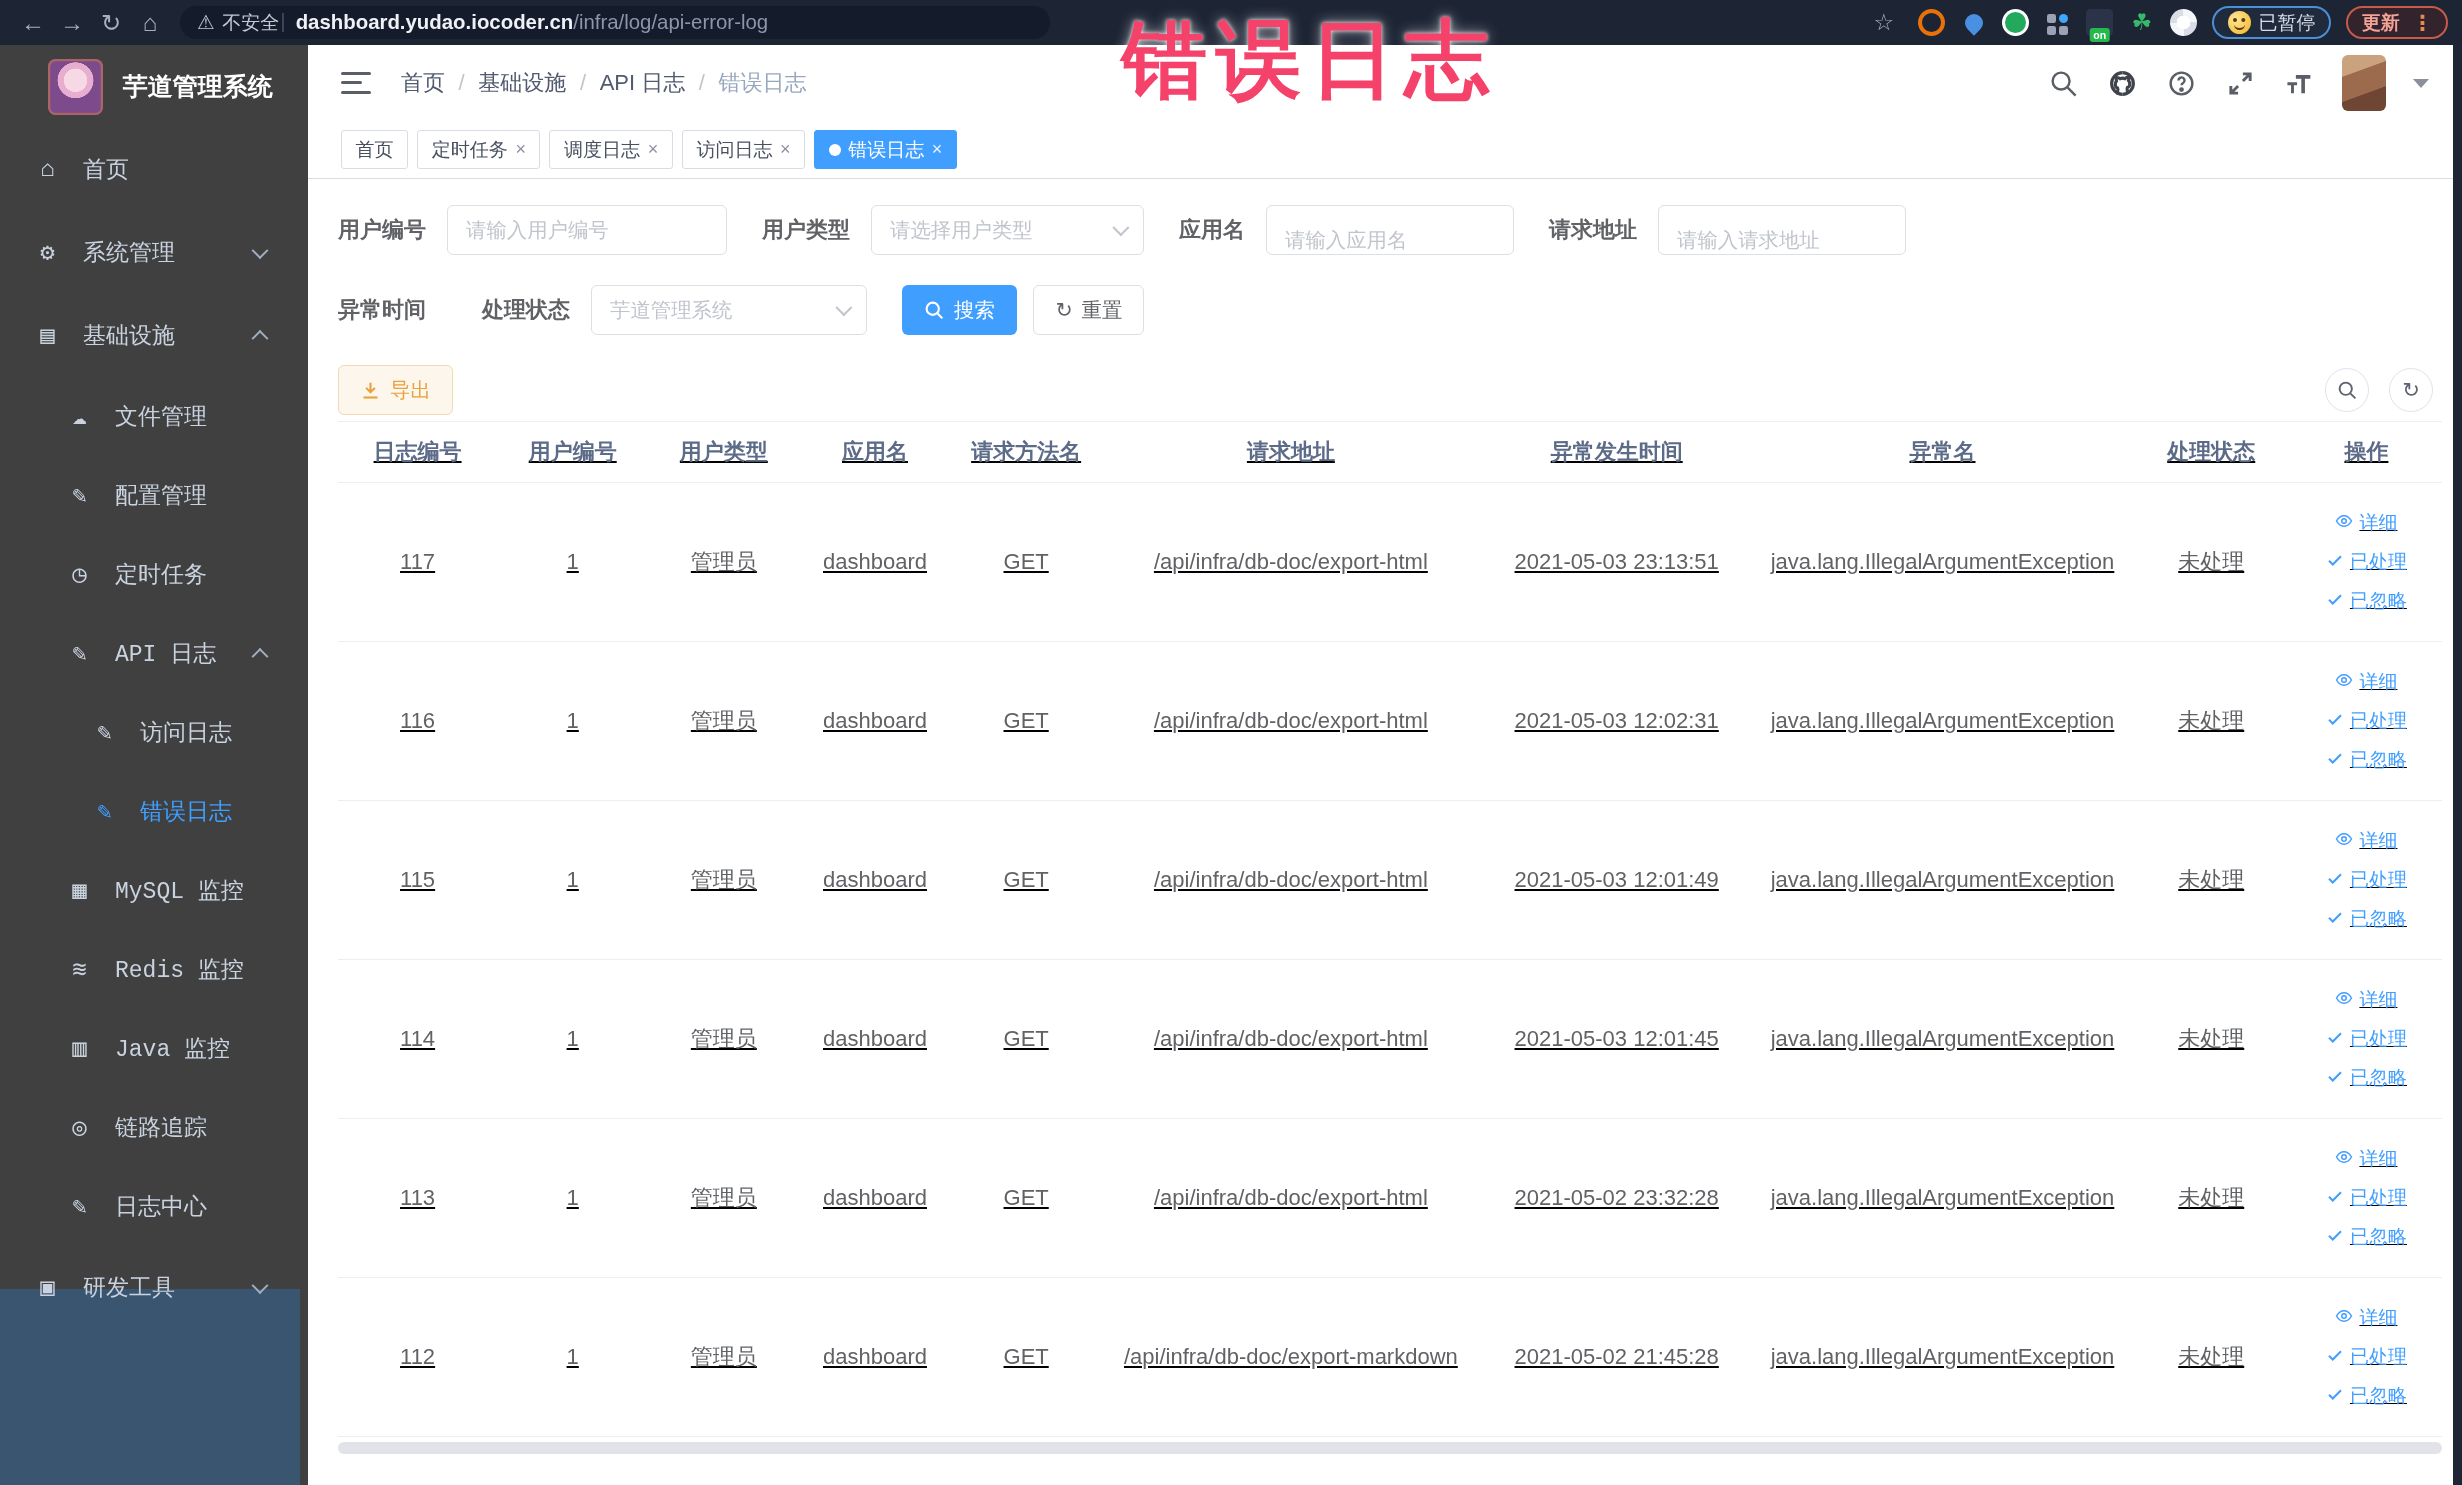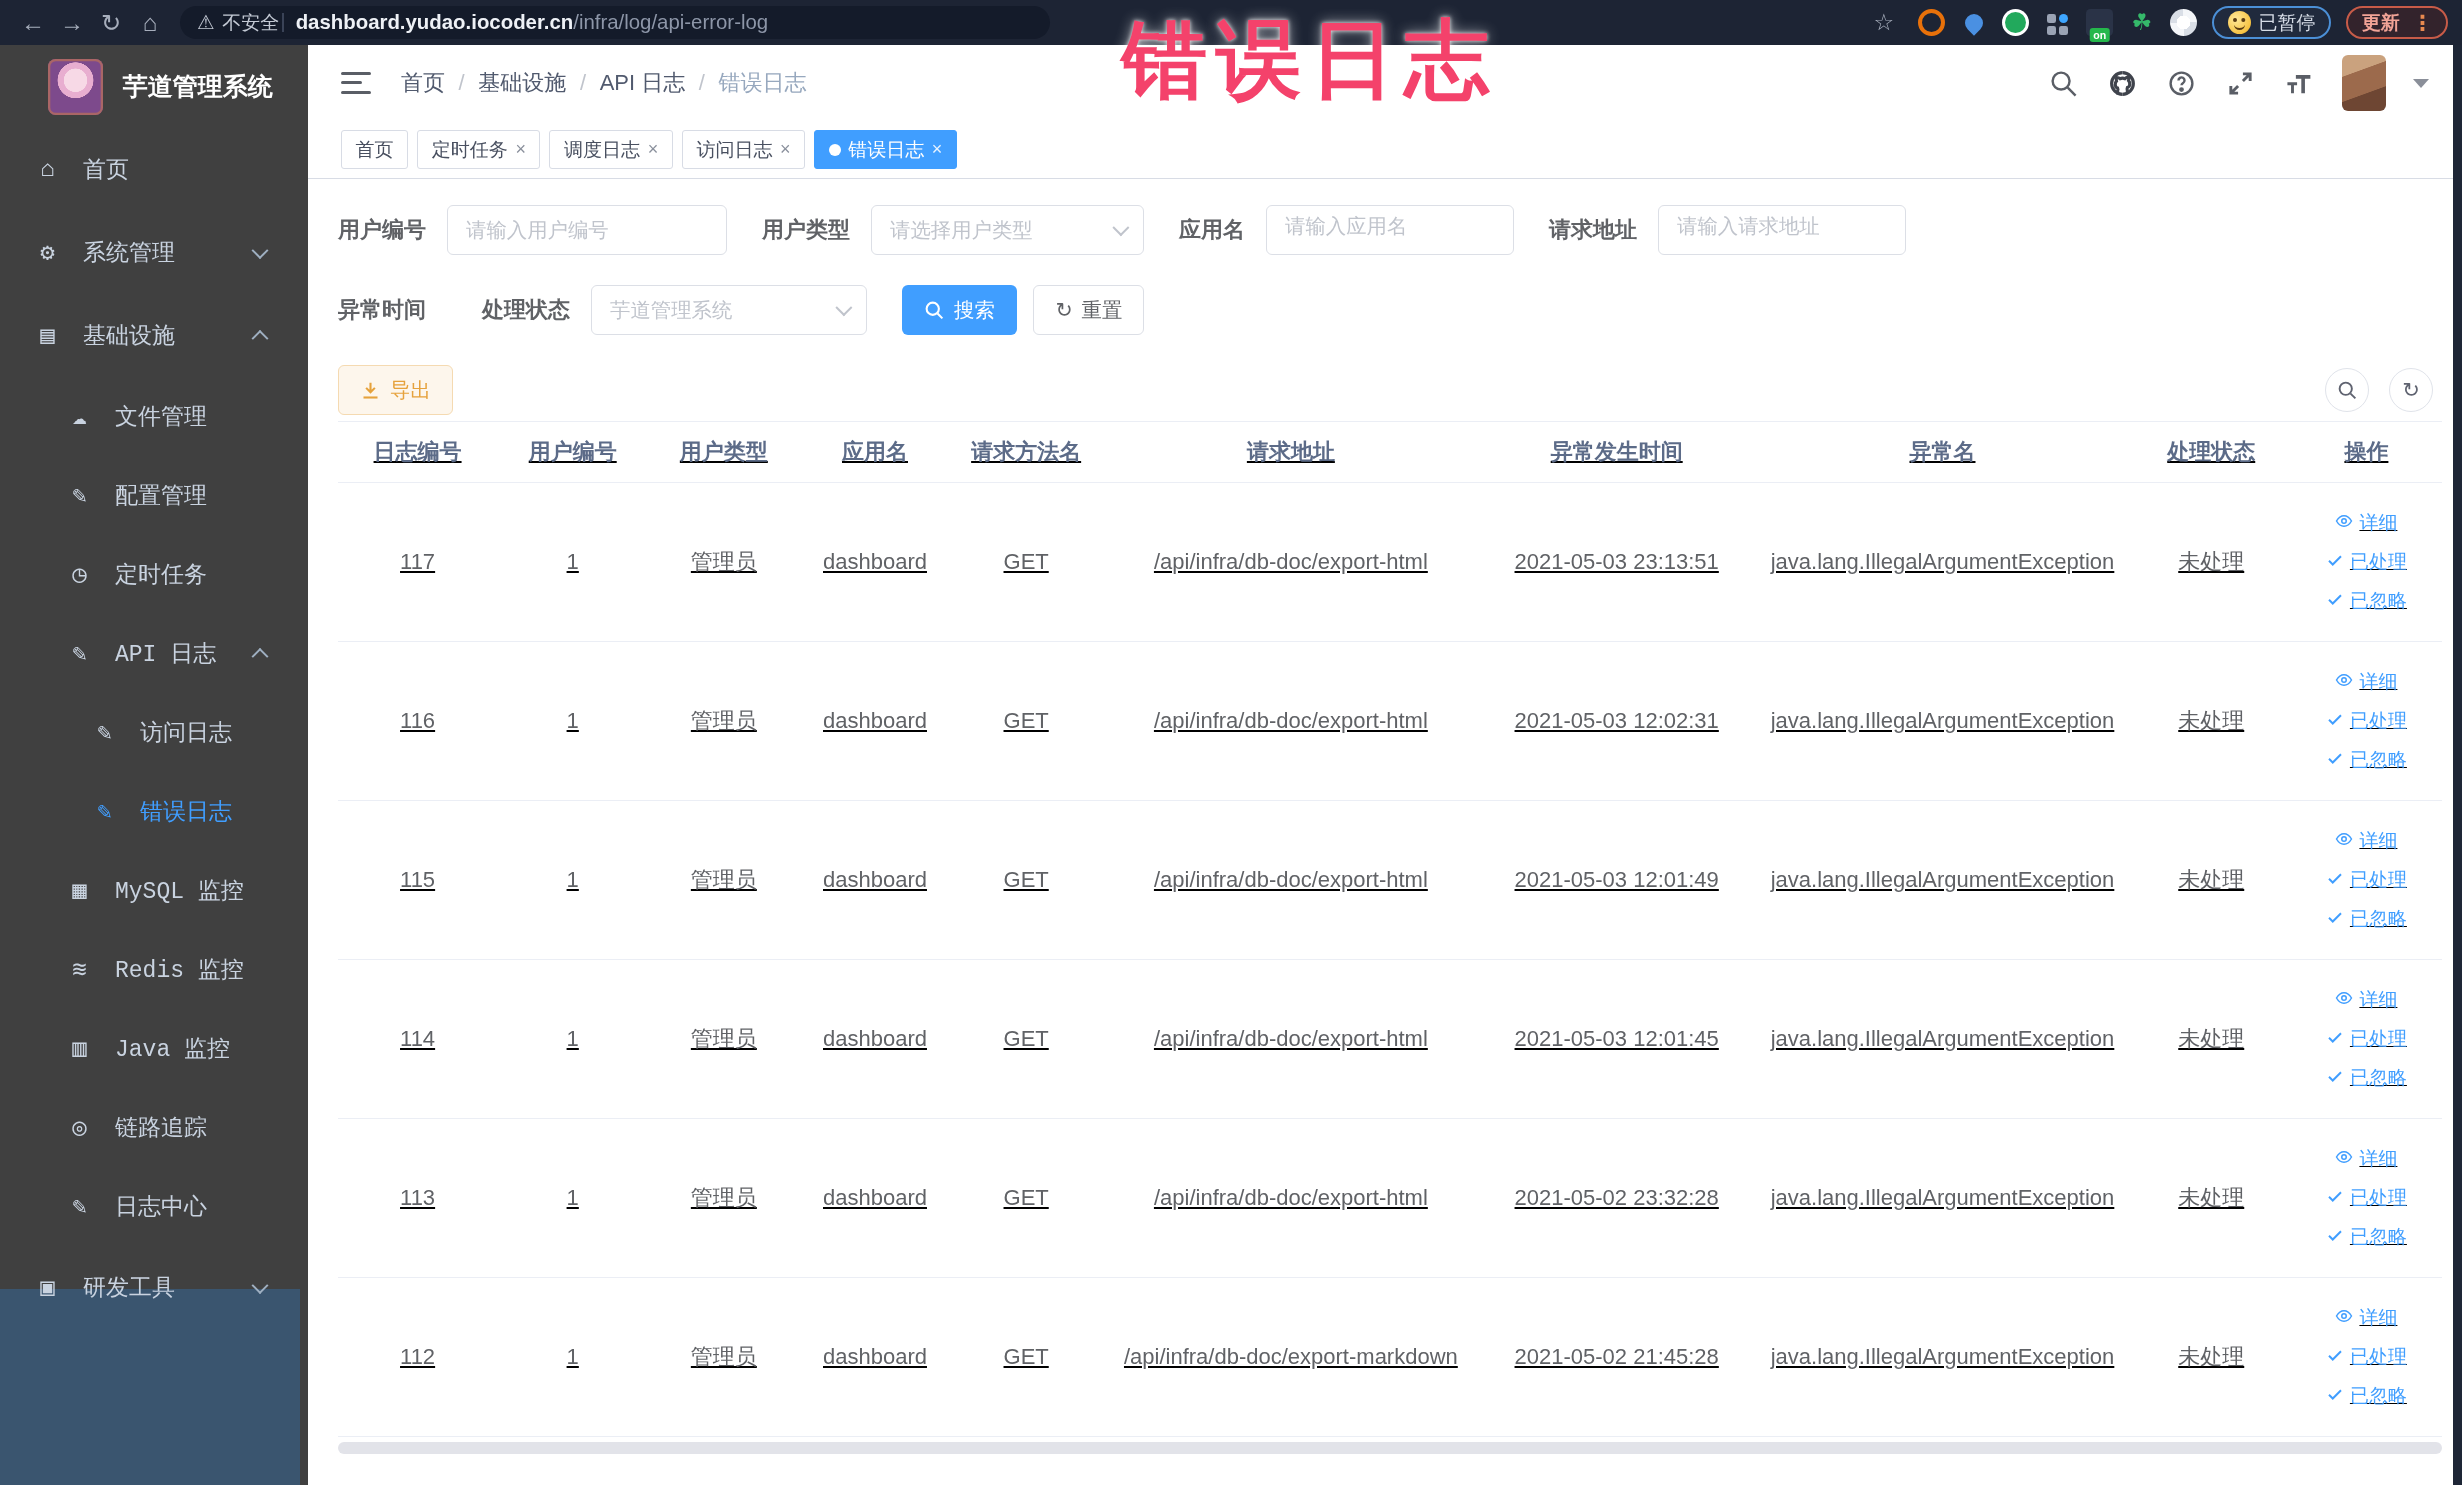--- a/index.html
+++ b/index.html
@@ -104,21 +104,21 @@
   .tag.active { background:#409eff; border-color:#409eff; color:#fff; }
   .tag.active .dot { display:block; }
   .tag.active .x { color:#eaf4ff; }
 
   .content { flex:1; padding:26px 29px 0 30px; position:relative; }
 
   
   .frow { display:flex; align-items:center; margin-bottom:30px; }
   .flabel { font-size:22px; color:#606266; font-weight:700; margin-right:21px; white-space:nowrap; }
   .finput { height:50px; border:1.5px solid #dcdfe6; border-radius:6px; background:#fff;
-    display:flex; align-items:center; padding:14px 18px; color:#c0c4cc; font-size:20.4px; position:relative; }
+    display:flex; align-items:center; padding:0 18px; color:#c0c4cc; font-size:20.4px; position:relative; }
   .finput .ph { white-space:nowrap; overflow:hidden; }
   .finput.select::after { content:""; position:absolute; right:16.7px; top:50%; width:9.8px; height:9.8px;
     border-right:2.3px solid #c0c4cc; border-bottom:2.3px solid #c0c4cc; transform:translateY(-70%) rotate(45deg); }
   .w370{width:280px;} .w360{width:273px;font-family:Liberation Mono, monospace;} .w375{width:248px;align-items:flex-end;} .w465{width:352px;} .w365{width:276px;}
   .gap{margin-left:35px;}
   .cal-ic { margin-right:12px; color:#c0c4cc; flex:0 0 auto; }
   .range-sep { margin:0 16.7px; color:#c0c4cc; }
   .btn { height:50px; border-radius:6px; display:flex; align-items:center; justify-content:center;
     font-size:20.4px; gap:9px; cursor:pointer; border:1.5px solid transparent; padding:0 21px; flex:0 0 auto; }
   .btn.primary { background:#409eff; color:#fff; margin-left:35px; }

